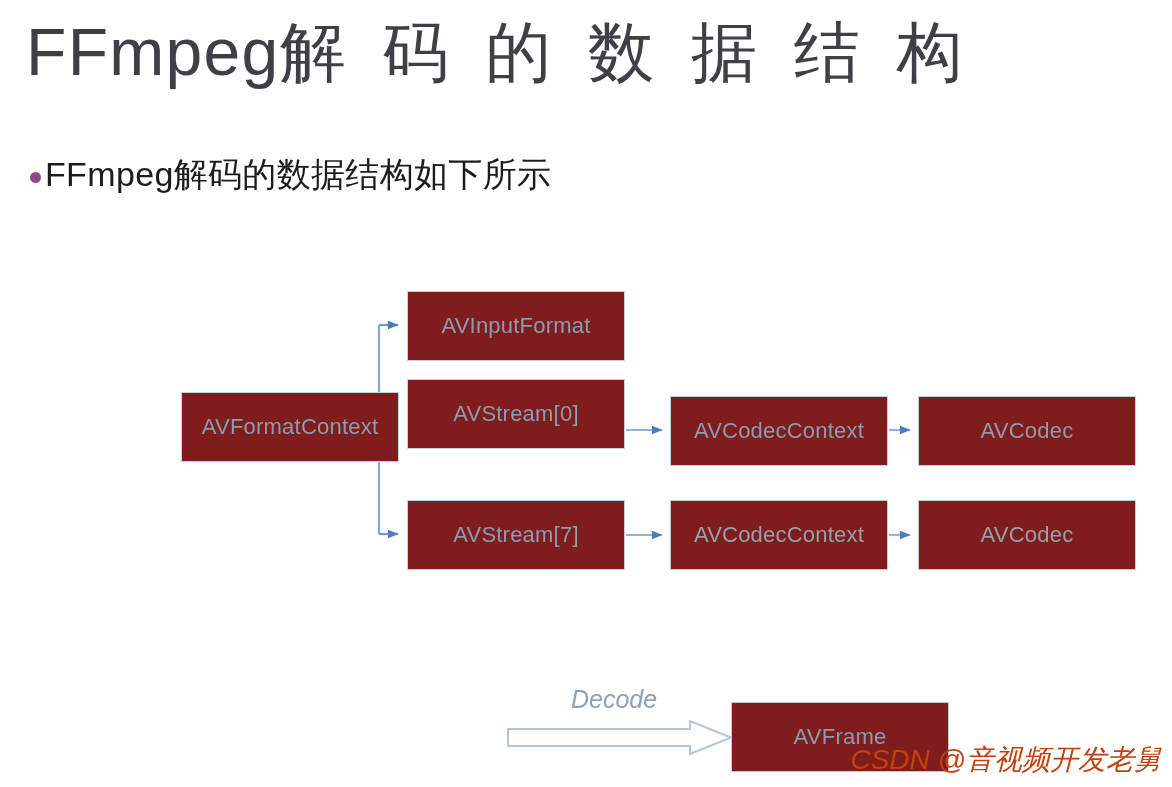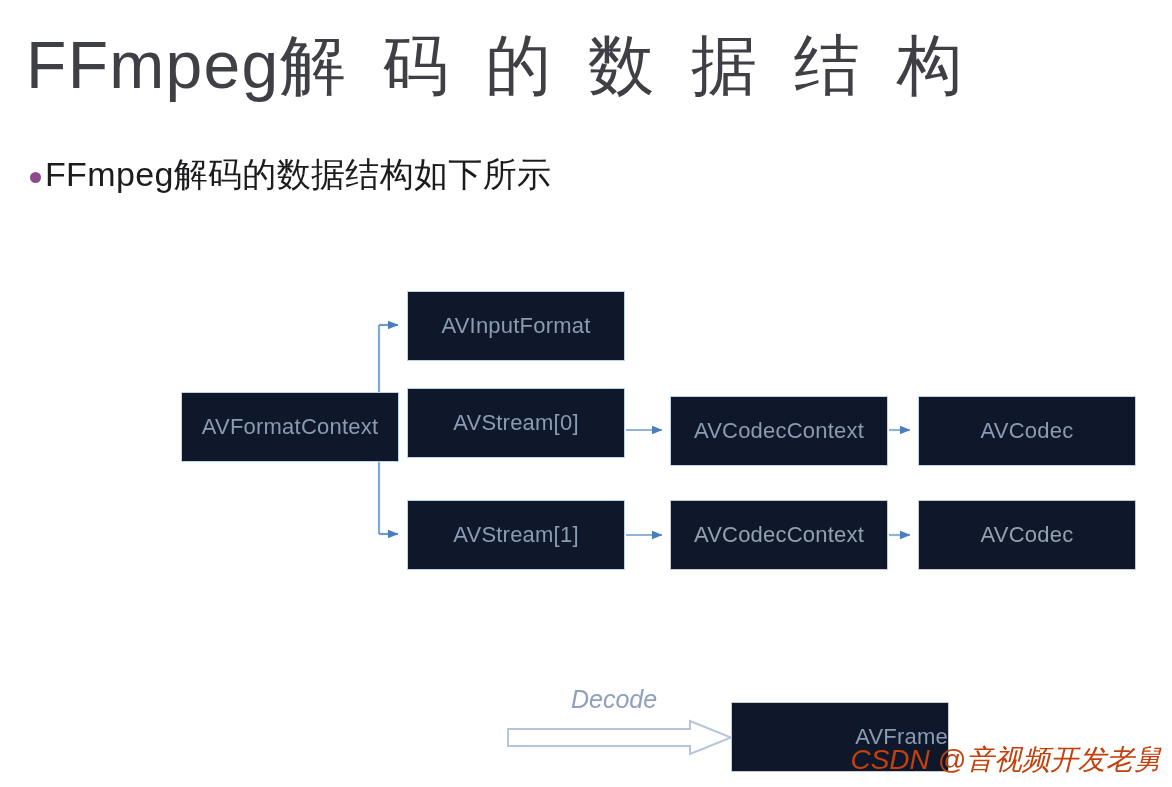--- a/index.html
+++ b/index.html
@@ -21,21 +21,20 @@
   .slide-title {
     position: absolute;
     left: 26px;
     top: 18px;
     font-size: 66px;
     line-height: 1.05;
     font-weight: 400;
     color: #3f3f46;
     letter-spacing: 0.02em;
     white-space: nowrap;
-    margin-top: 13px;
   }
   .slide-title .cjk {
     letter-spacing: 0.14em;
   }
 
   
   .bullet-row {
     position: absolute;
     left: 30px;
     top: 152px;
@@ -69,21 +68,21 @@
   }
   .diagram > svg {
     position: absolute;
     left: 0;
     top: 0;
   }
 
   .node {
     position: absolute;
     box-sizing: border-box;
-    background: #0f172a;
+    background: #7f1d1d;
     border: 1px solid #bed3e8;
     display: flex;
     align-items: center;
     justify-content: center;
     font-size: 22px;
     color: #8a9bb4;
     letter-spacing: 0.01em;
     white-space: nowrap;
     user-select: none;
   }
@@ -171,46 +170,46 @@
   </svg>
 
   <div class="node" style="left:134px; top:392px; width:218px; height:70px;margin-left:47px;">
     <span>AVFormatContext</span>
   </div>
 
   <div class="node" style="left:407px; top:291px; width:218px; height:70px;">
     <span>AVInputFormat</span>
   </div>
 
-  <div class="node" style="left:407px; top:388px; width:218px; height:70px;align-items:center;">
+  <div class="node" style="left:407px; top:379px; width:218px; height:70px;align-items:center;">
     <span>AVStream[0]</span>
   </div>
 
   <div class="node" style="left:407px; top:500px; width:218px; height:70px;">
-    <span>AVStream[1]</span>
+    <span>AVStream[7]</span>
   </div>
 
   <div class="node" style="left:670px; top:396px; width:218px; height:70px;">
     <span>AVCodecContext</span>
   </div>
 
   <div class="node grey-border text-grey" style="left:670px; top:500px; width:218px; height:70px;">
     <span>AVCodecContext</span>
   </div>
 
   <div class="node" style="left:918px; top:396px; width:218px; height:70px;">
     <span>AVCodec</span>
   </div>
 
   <div class="node grey-border text-grey" style="left:918px; top:500px; width:218px; height:70px;">
     <span>AVCodec</span>
   </div>
 
 
-  <div class="node grey-border" style="left:731px; top:702px; width:218px; height:70px;justify-content:flex-end;">
+  <div class="node grey-border" style="left:731px; top:702px; width:218px; height:70px;">
     <span>AVFrame</span>
   </div>
 
   <div class="edge-label" style="left:571px; top:685px;font-style:italic;">Decode</div>
 
 </div>
 
 <div class="watermark">CSDN @音视频开发老舅</div>
 
 </body></html>

